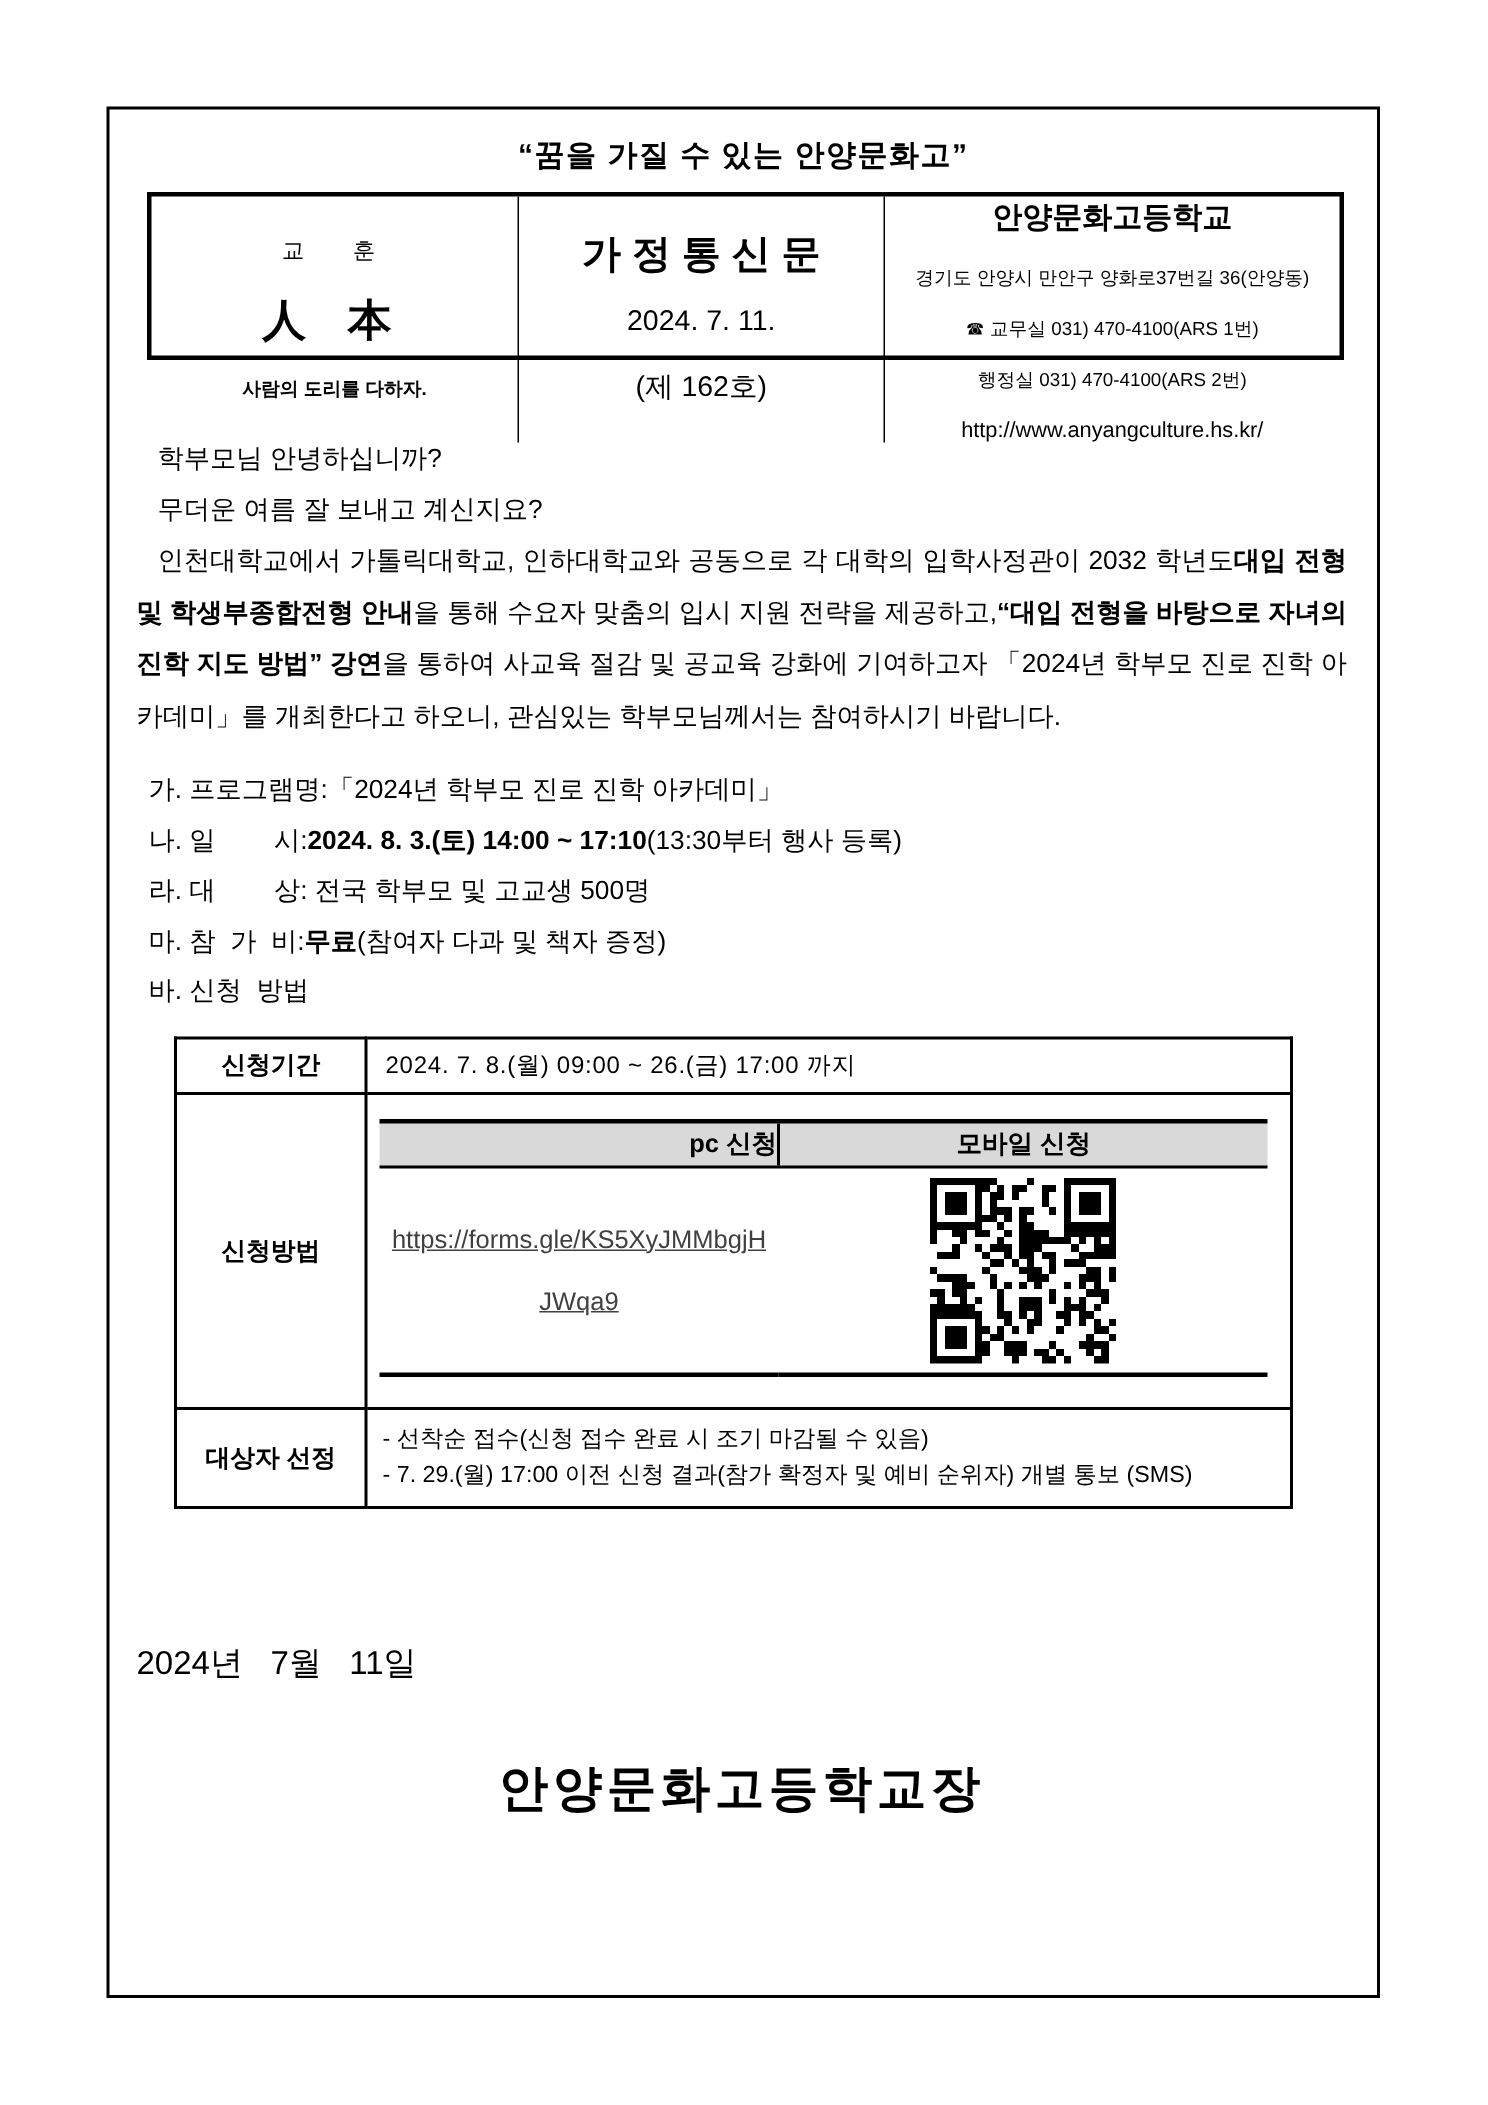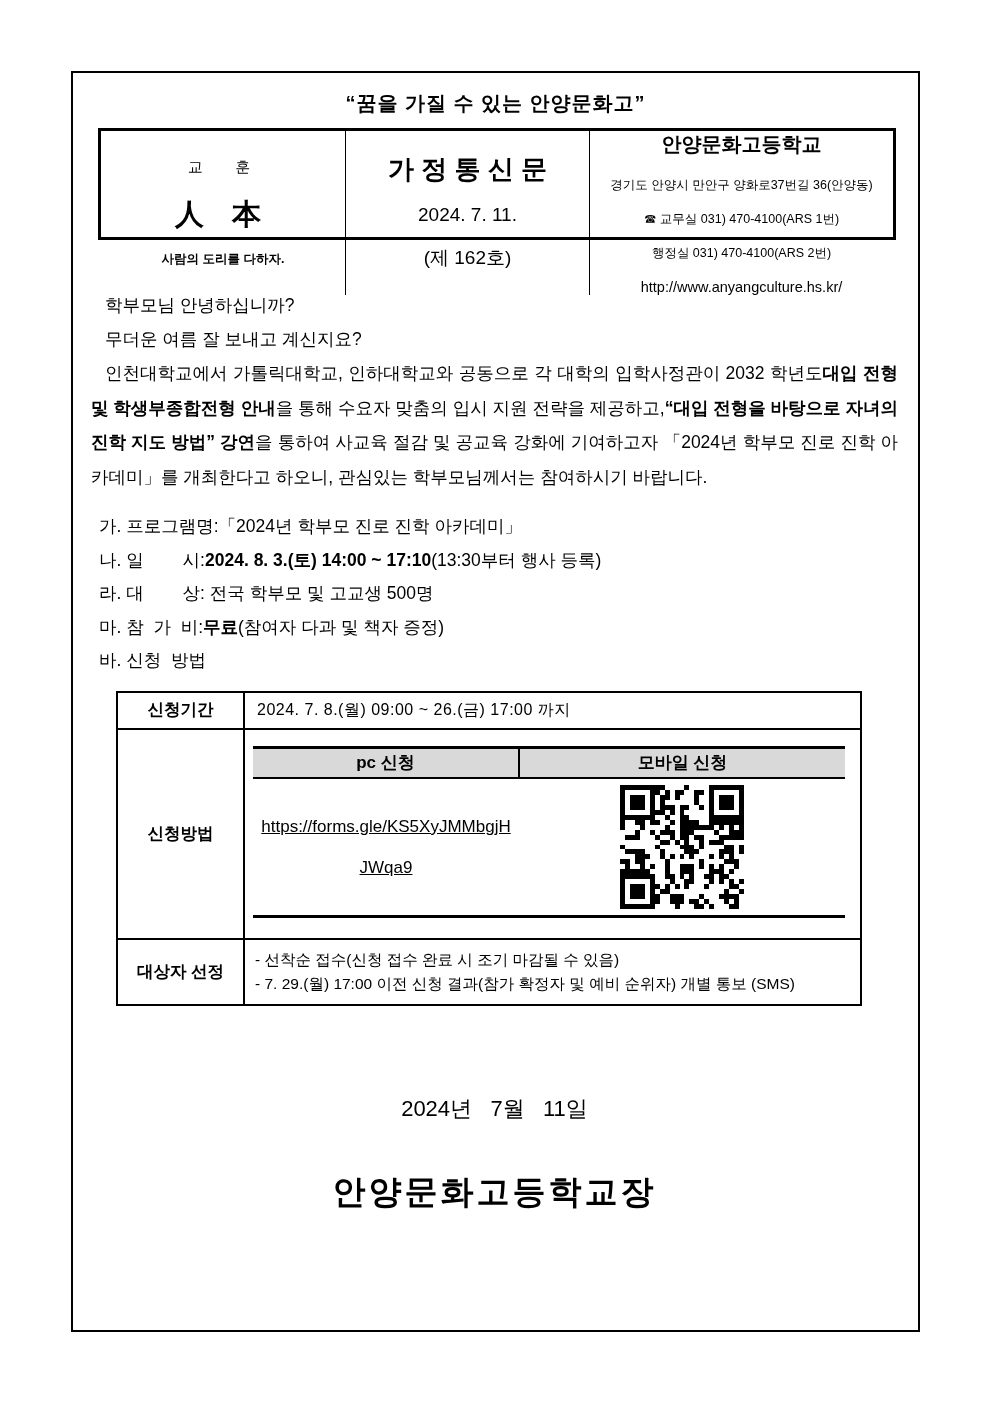--- a/index.html
+++ b/index.html
@@ -43,33 +43,33 @@
   .apply-table td { border:2px solid #000; }
   .lbl { width:127px; text-align:center; font-weight:bold; font-size:16.5px; }
   .period-val { font-size:16px; padding:7px 12px; white-space:pre-wrap; letter-spacing:0.5px; }
   .method-cell { padding:16px 0 20px 8px; }
 
   .inner-table { width:592px; border-collapse:collapse; }
   .inner-table th { background:#d9d9d9; border-top:3px solid #000; border-bottom:2px solid #000;
     height:31px; font-size:17px; font-weight:bold; }
   .inner-table td { border:none; border-bottom:3px solid #000; height:138px;
     text-align:center; vertical-align:middle; }
-  .col-pc { width:266px; }
+  .col-pc { width:266px;text-align:right; }
   .col-mobile { border-left:2px solid #000; }
-  .form-link { color:#000000; text-decoration:underline; font-size:17px; line-height:41px;
+  .form-link { color:#404040; text-decoration:underline; font-size:17px; line-height:41px;
     display:inline-block; cursor:pointer; }
   .form-link div { text-align:center; }
   .qr { width:124px; height:124px; display:block; margin:0 auto; }
 
   .selection-cell { padding:8px 10px; }
   .selection-line { font-size:15.5px; line-height:24px; white-space:pre-wrap; }
 
   .contact { margin-top:40px; font-size:17.5px; padding-left:8px; white-space:pre-wrap; }
 
-  .footer-date { margin-top:88px; text-align:center; font-size:22px; white-space:pre; }
+  .footer-date { margin-top:88px; text-align:left; font-size:22px; white-space:pre; }
   .signature { margin-top:46px; text-align:center; font-size:33px; font-weight:bold;
     letter-spacing:3px; }
 </style>
 </head>
 <body>
 
 <div class="page">
 
   <div class="slogan">“꿈을 가질 수 있는 안양문화고”</div>
 

